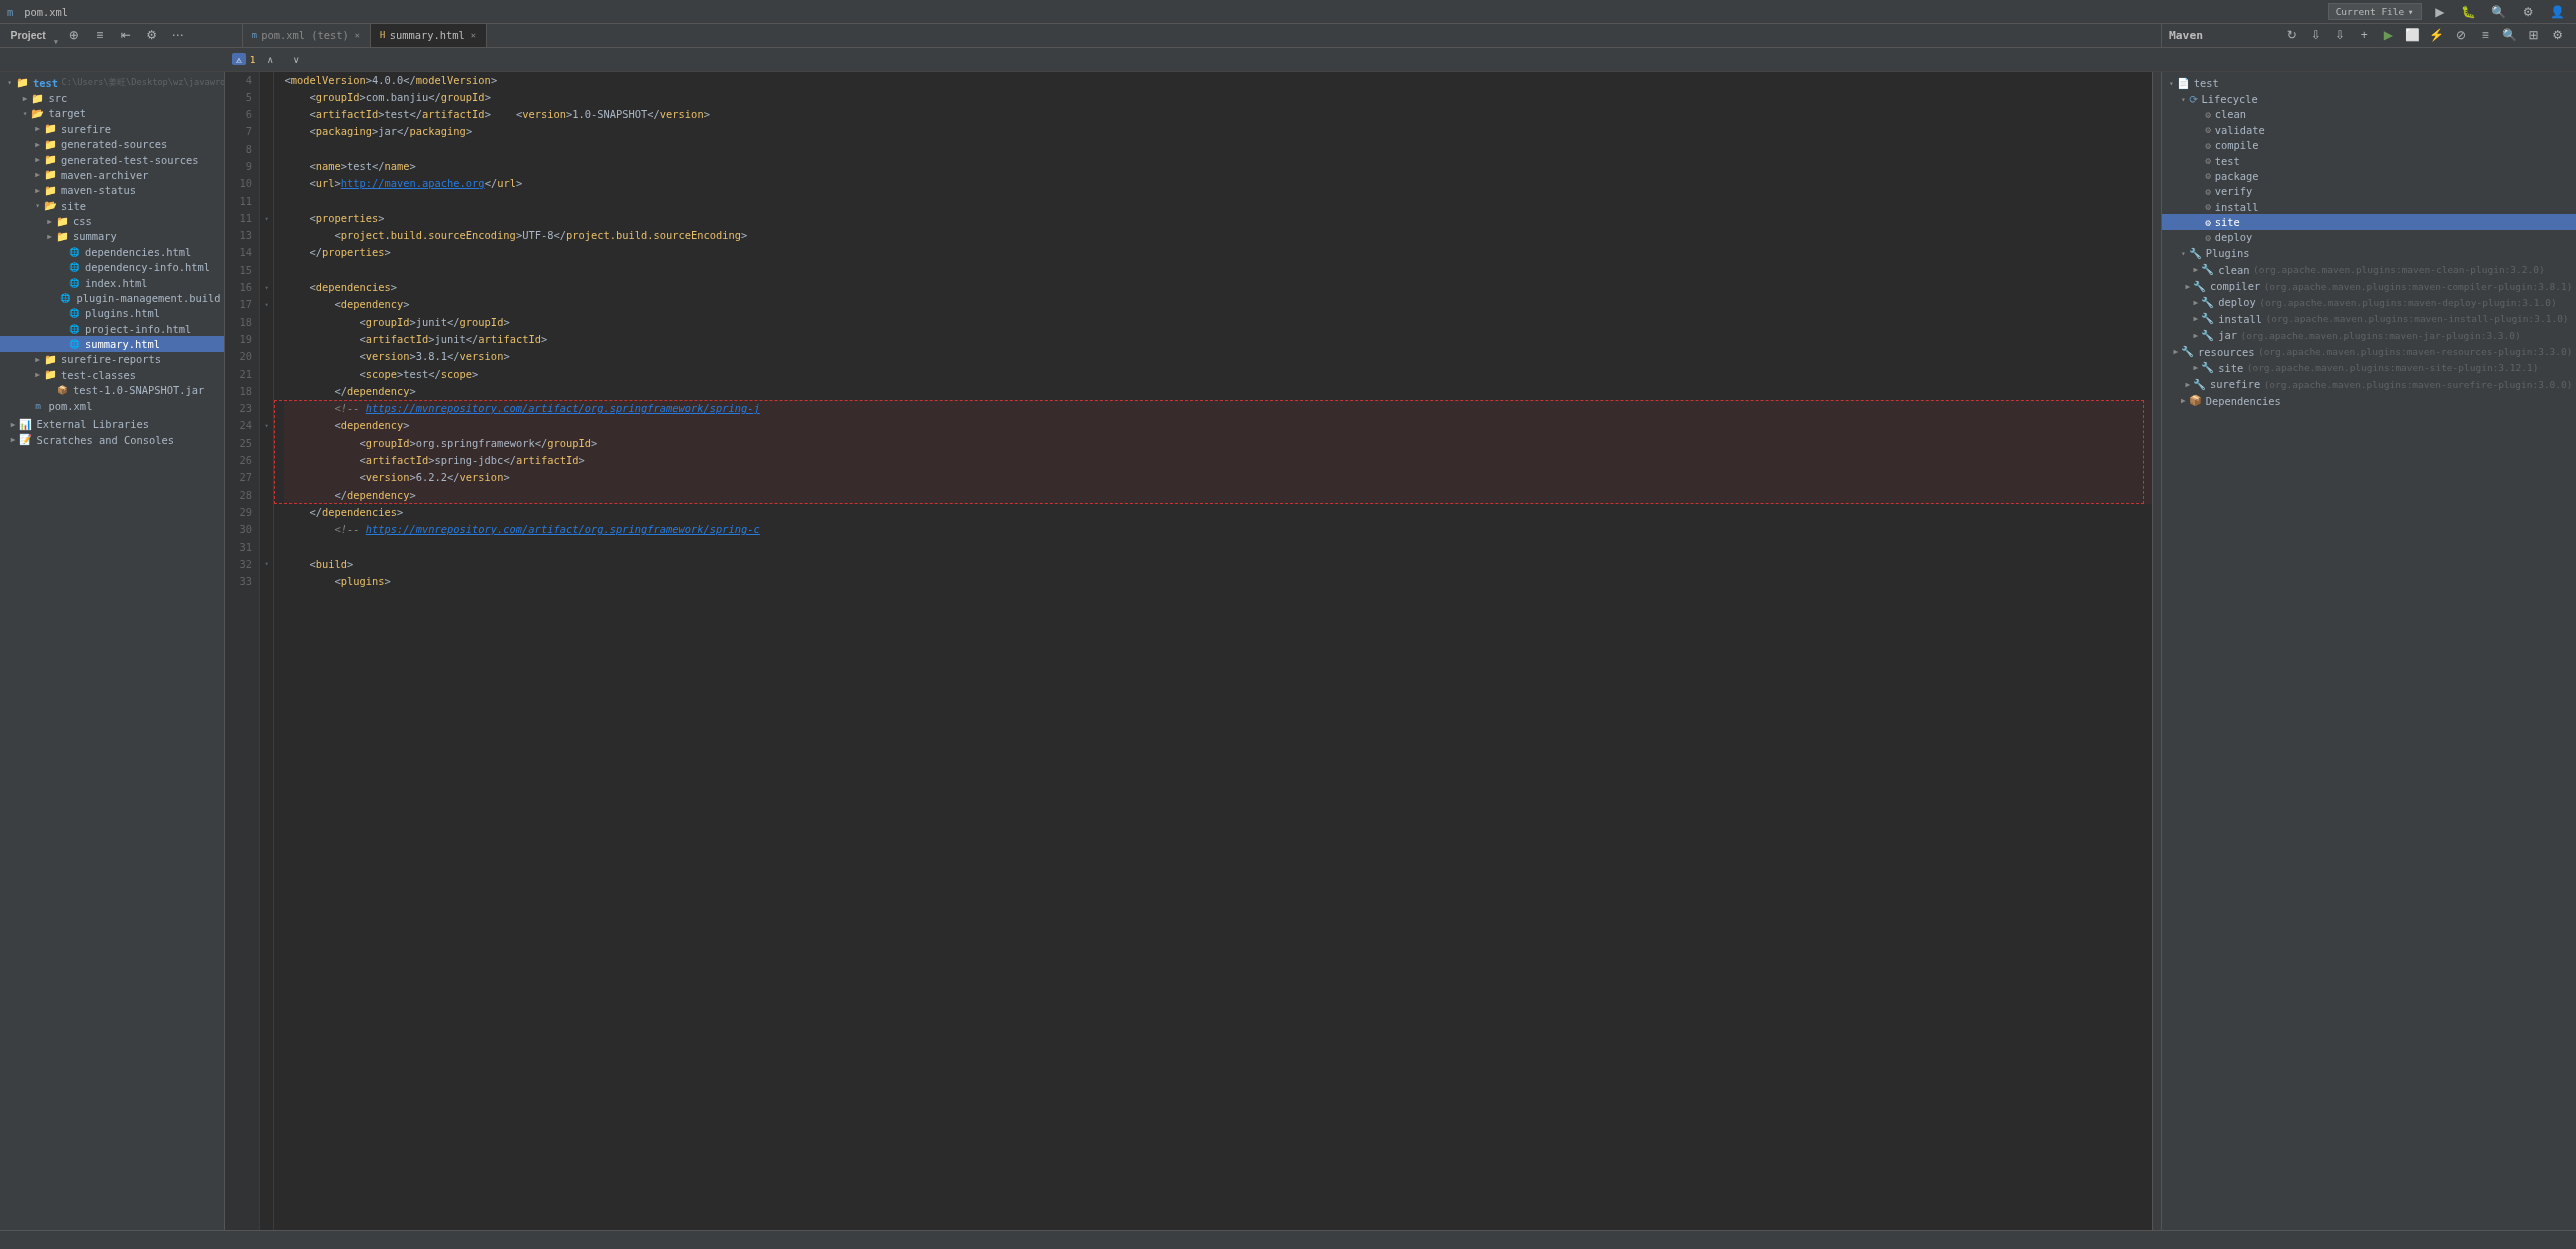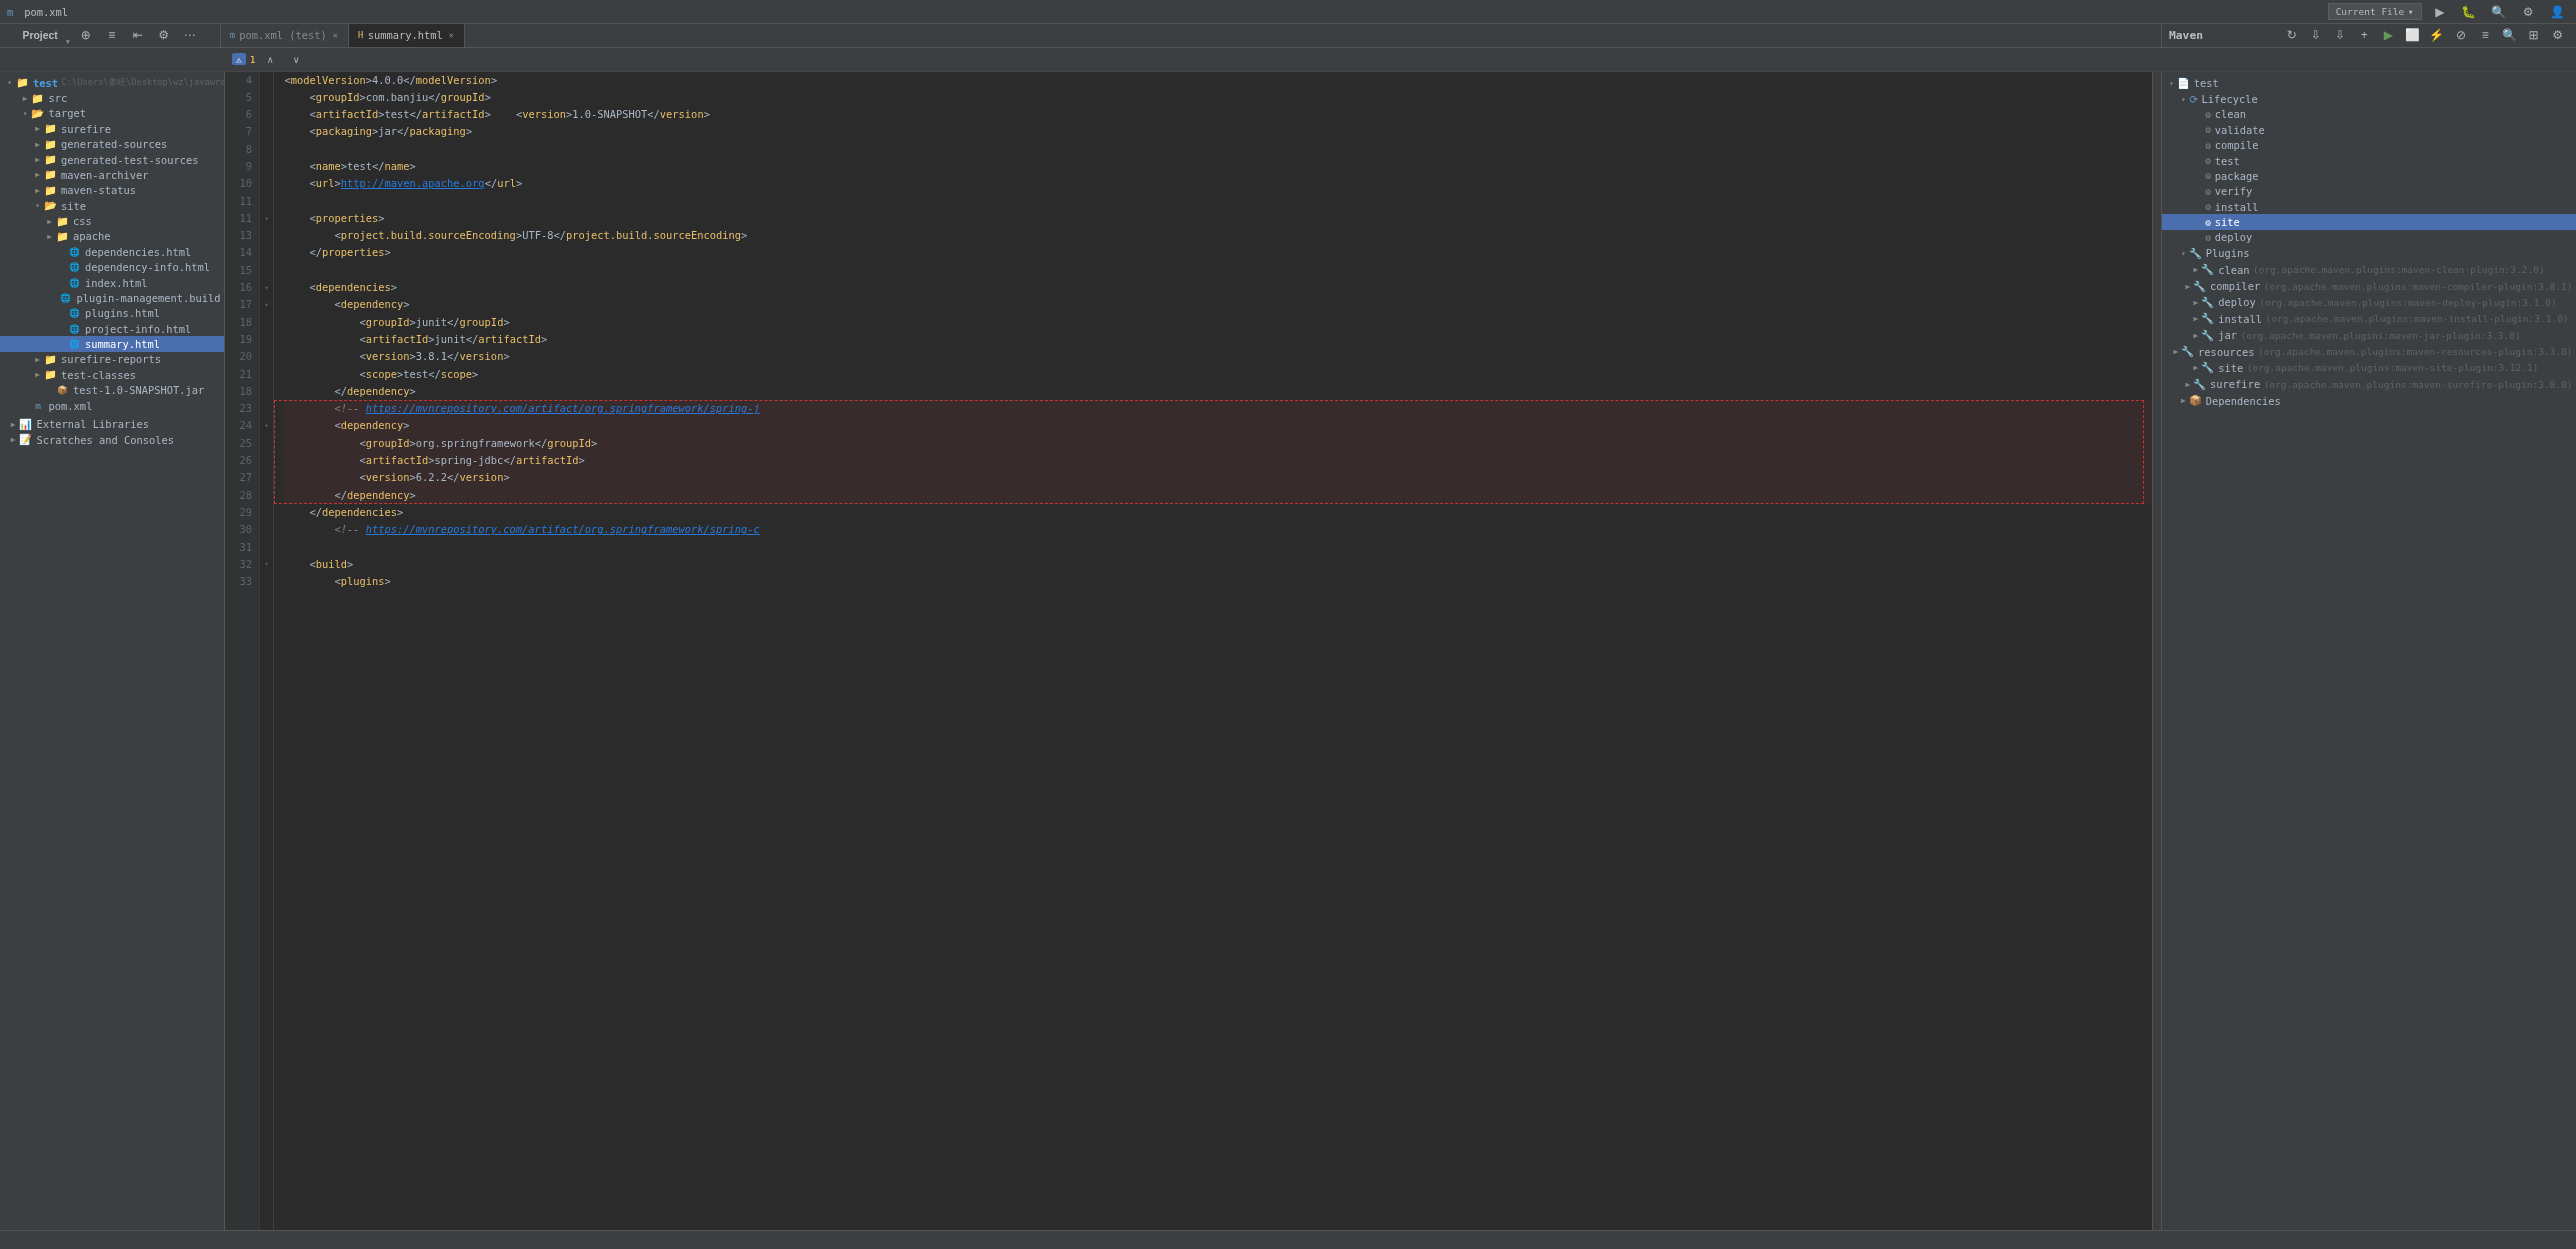--- a/index.html
+++ b/index.html
@@ -252,21 +252,21 @@
     <button class="toolbar-btn">▶</button>
     <button class="toolbar-btn">🐛</button>
     <button class="toolbar-btn">🔍</button>
     <button class="toolbar-btn">⚙</button>
     <button class="toolbar-btn">👤</button>
   </div>
 </div>
 
 <div style="display:flex; align-items:stretch; background:#3c3f41; border-bottom:0.9px solid #555; flex-shrink:0;">
 
-  <div style="width:221px; display:flex; align-items:flex-end; padding:0 19px; gap:3.5px; border-right:0.9px solid #555;">
+  <div style="width:243px; display:flex; align-items:flex-end; padding:0 7px; gap:3.5px; border-right:0.9px solid #555;">
     <button class="toolbar-btn" style="width:auto; padding:0 3.5px; font-weight:bold; color:#bbbbbb; font-size:10.4px;">Project</button>
     <span style="color:#888">▾</span>
     <button class="toolbar-btn" title="Add Module">⊕</button>
     <button class="toolbar-btn">≡</button>
     <button class="toolbar-btn">⇤</button>
     <button class="toolbar-btn">⚙</button>
     <button class="toolbar-btn">⋯</button>
   </div>
 
   <div style="display:flex; align-items:stretch; flex:1;">
@@ -385,21 +385,21 @@
         <span class="tree-indent" style="width:40px;"></span>
         <span class="tree-arrow">▶</span>
         <span class="tree-icon folder-icon">📁</span>
         <span>css</span>
       </div>
 
       <div class="tree-item">
         <span class="tree-indent" style="width:40px;"></span>
         <span class="tree-arrow">▶</span>
         <span class="tree-icon folder-icon">📁</span>
-        <span>apache</span>
+        <span>summary</span>
       </div>
 
       <div class="tree-item">
         <span class="tree-indent" style="width:52px;"></span>
         <span class="tree-arrow" style="width:12px;"></span>
         <span class="tree-icon html-icon" style="font-size:8.7px;">🌐</span>
         <span>dependencies.html</span>
       </div>
 
       <div class="tree-item">

